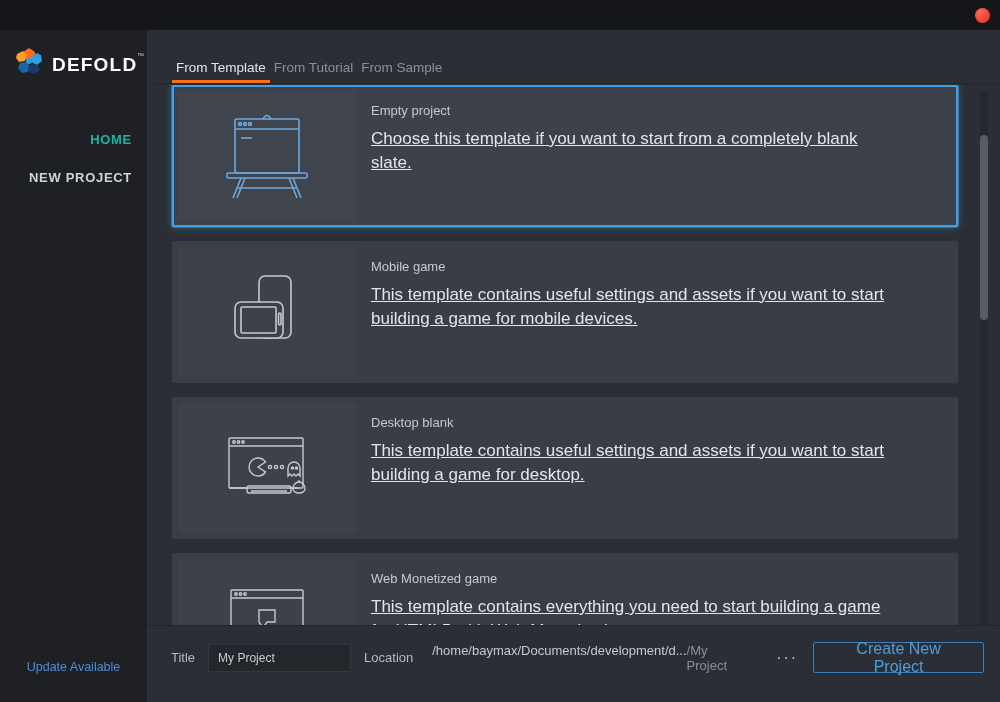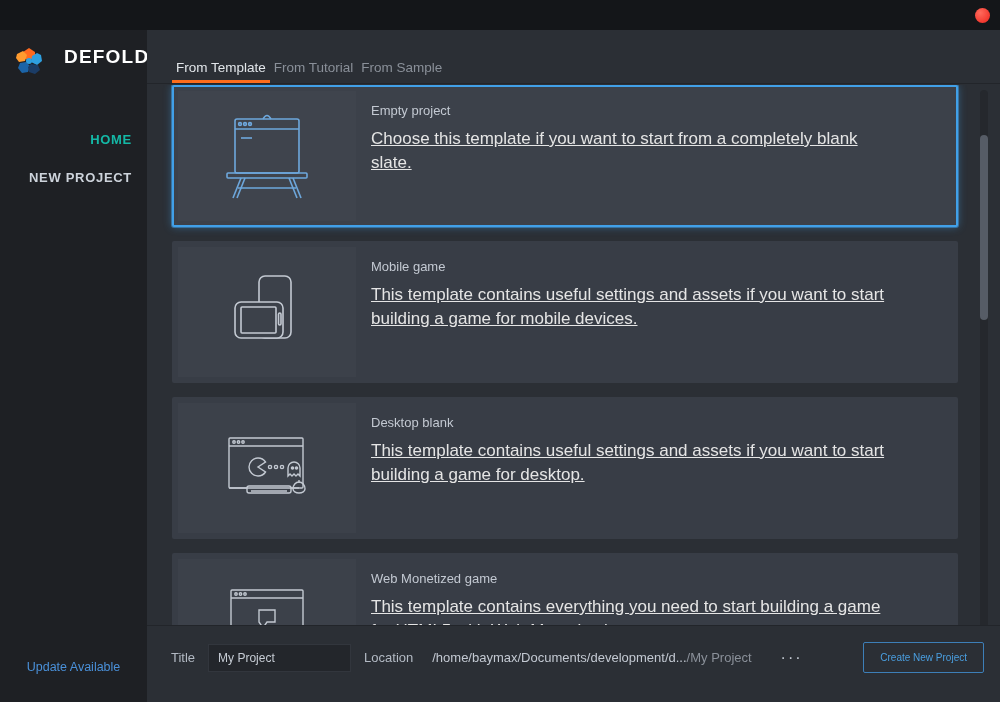--- a/index.html
+++ b/index.html
@@ -30,21 +30,21 @@
   }
 
   
   .sidebar {
     position: absolute; top: 30px; left: 0;
     width: 147px; height: 672px;
     background: #1e2024;
   }
   .logo-row {
     position: absolute; top: 16px; left: 14px;
-    display: flex; align-items: flex-start; gap: 20px;
+    display: flex; align-items: flex-end; gap: 8px;
   }
   .logo-mark { width: 30px; height: 30px; }
   .logo-text {
     color: #ffffff; font-size: 19px; font-weight: bold;
     letter-spacing: 1.2px; position: relative;
   }
   .logo-tm {
     position: absolute; top: -2px; right: -8px;
     font-size: 7px; font-weight: normal; color: #c8ccd2;
   }
@@ -181,21 +181,21 @@
   .dots-btn {
     margin-left: 14px;
     color: #c3c9d2; font-size: 16px; letter-spacing: 2px;
     cursor: pointer; line-height: 1; padding: 4px 2px;
   }
   .create-btn {
     margin-left: auto;
     height: 31px; padding: 1px 16px;
     background: transparent;
     border: 1px solid #3d7fb8;
-    color: #4a9fe0; font-size: 10px;
+    color: #4a9fe0; font-size: 16px;
     font-family: "Liberation Sans", sans-serif;
     border-radius: 2px; cursor: pointer;
     display: flex; align-items: center;
   }
 </style>
 </head>
 <body>
 
 <div id="app">
 

